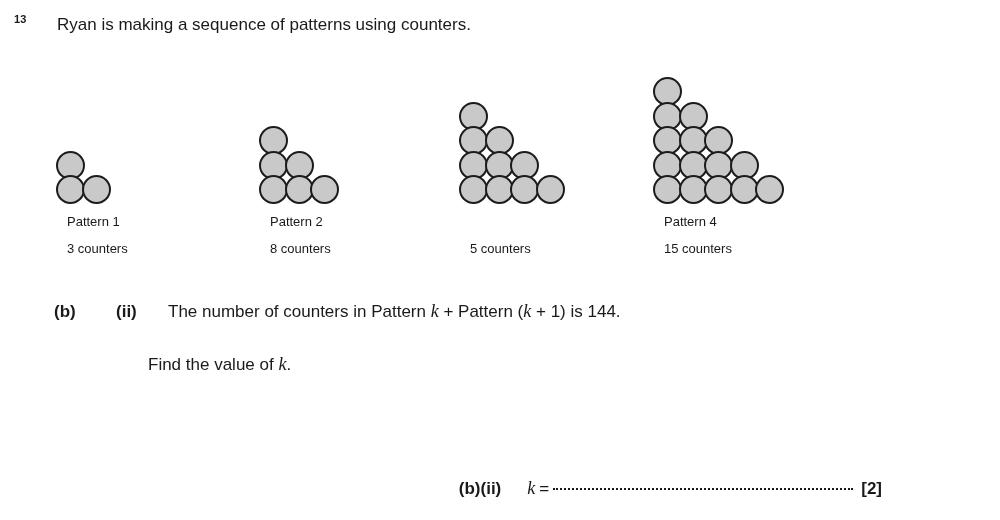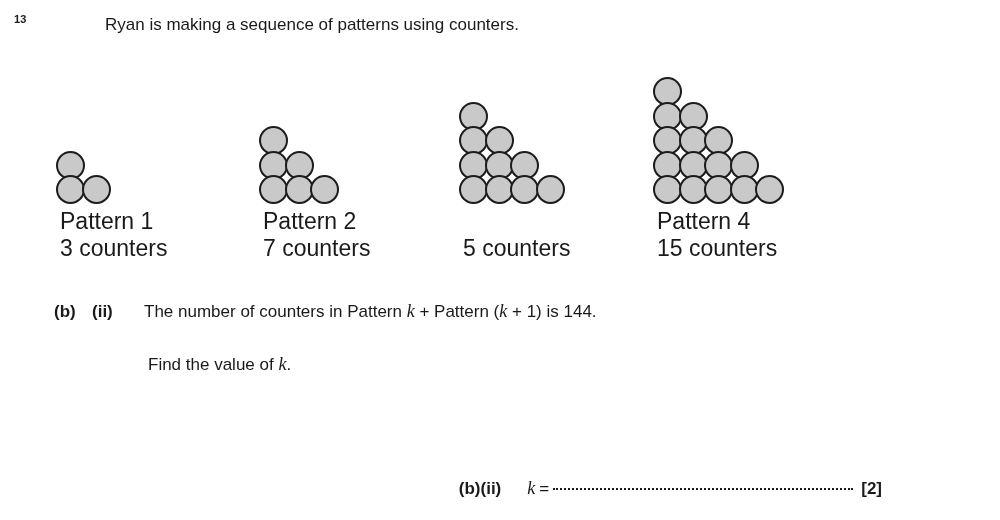--- a/index.html
+++ b/index.html
@@ -28,21 +28,21 @@
     letter-spacing: 0.2px;
   }
   .stem {
     position: absolute;
     left: 57px;
     top: 12px;
     font-size: 17px;
     line-height: 26px;
     white-space: nowrap;
   }
-  .stem-line { display: block; margin-left: 48px; }
+  .stem-line { display: block; }
 
   
   .figures {
     position: absolute;
     left: 0;
     top: 0;
     width: 1000px;
     height: 290px;
   }
   .pattern {
@@ -60,23 +60,23 @@
     position: absolute;
     width: 29px;
     height: 29px;
     border-radius: 50%;
     background: #c9c9c9;
     border: 2.4px solid #1c1c1c;
     box-sizing: border-box;
   }
   .plabel {
     position: absolute;
-    left: 4px;
+    left: 11px;
     bottom: 28px;
-    font-size: 23px;
+    font-size: 13px;
     line-height: 27px;
     white-space: nowrap;
   }
   .plabel span { display: block; }
 
   
   .part-row {
     position: absolute;
     left: 54px;
     top: 301px;
@@ -85,20 +85,21 @@
   }
   .part-letter {
     display: inline-block;
     font-weight: bold;
     width: 38px;
   }
   .part-roman {
     display: inline-block;
     font-weight: bold;
     width: 52px;
+    margin-left: 24px;
   }
   .part-text { display: inline-block; }
   .findline {
     position: absolute;
     left: 148px;
     top: 354px;
     font-size: 17px;
     white-space: nowrap;
   }
   i.var {
@@ -169,21 +170,21 @@
     <div class="stack">
         <div class="counter" style="left: 0px; bottom: 48.8px;"></div>
         <div class="counter" style="left: 0px; bottom: 24.4px;"></div>
         <div class="counter" style="left: 25.6px; bottom: 24.4px;"></div>
         <div class="counter" style="left: 0px; bottom: 0px;"></div>
         <div class="counter" style="left: 25.6px; bottom: 0px;"></div>
         <div class="counter" style="left: 51.2px; bottom: 0px;"></div>
       </div>
     <div class="plabel">
       <span>Pattern 2</span>
-      <span>7 counters</span>
+      <span>8 counters</span>
     </div>
   </div>
 
   <div class="pattern" style="left:459px;">
     <div class="stack">
         <div class="counter" style="left: 0px; bottom: 73.2px;"></div>
         <div class="counter" style="left: 0px; bottom: 48.8px;"></div>
         <div class="counter" style="left: 25.6px; bottom: 48.8px;"></div>
         <div class="counter" style="left: 0px; bottom: 24.4px;"></div>
         <div class="counter" style="left: 25.6px; bottom: 24.4px;"></div>

